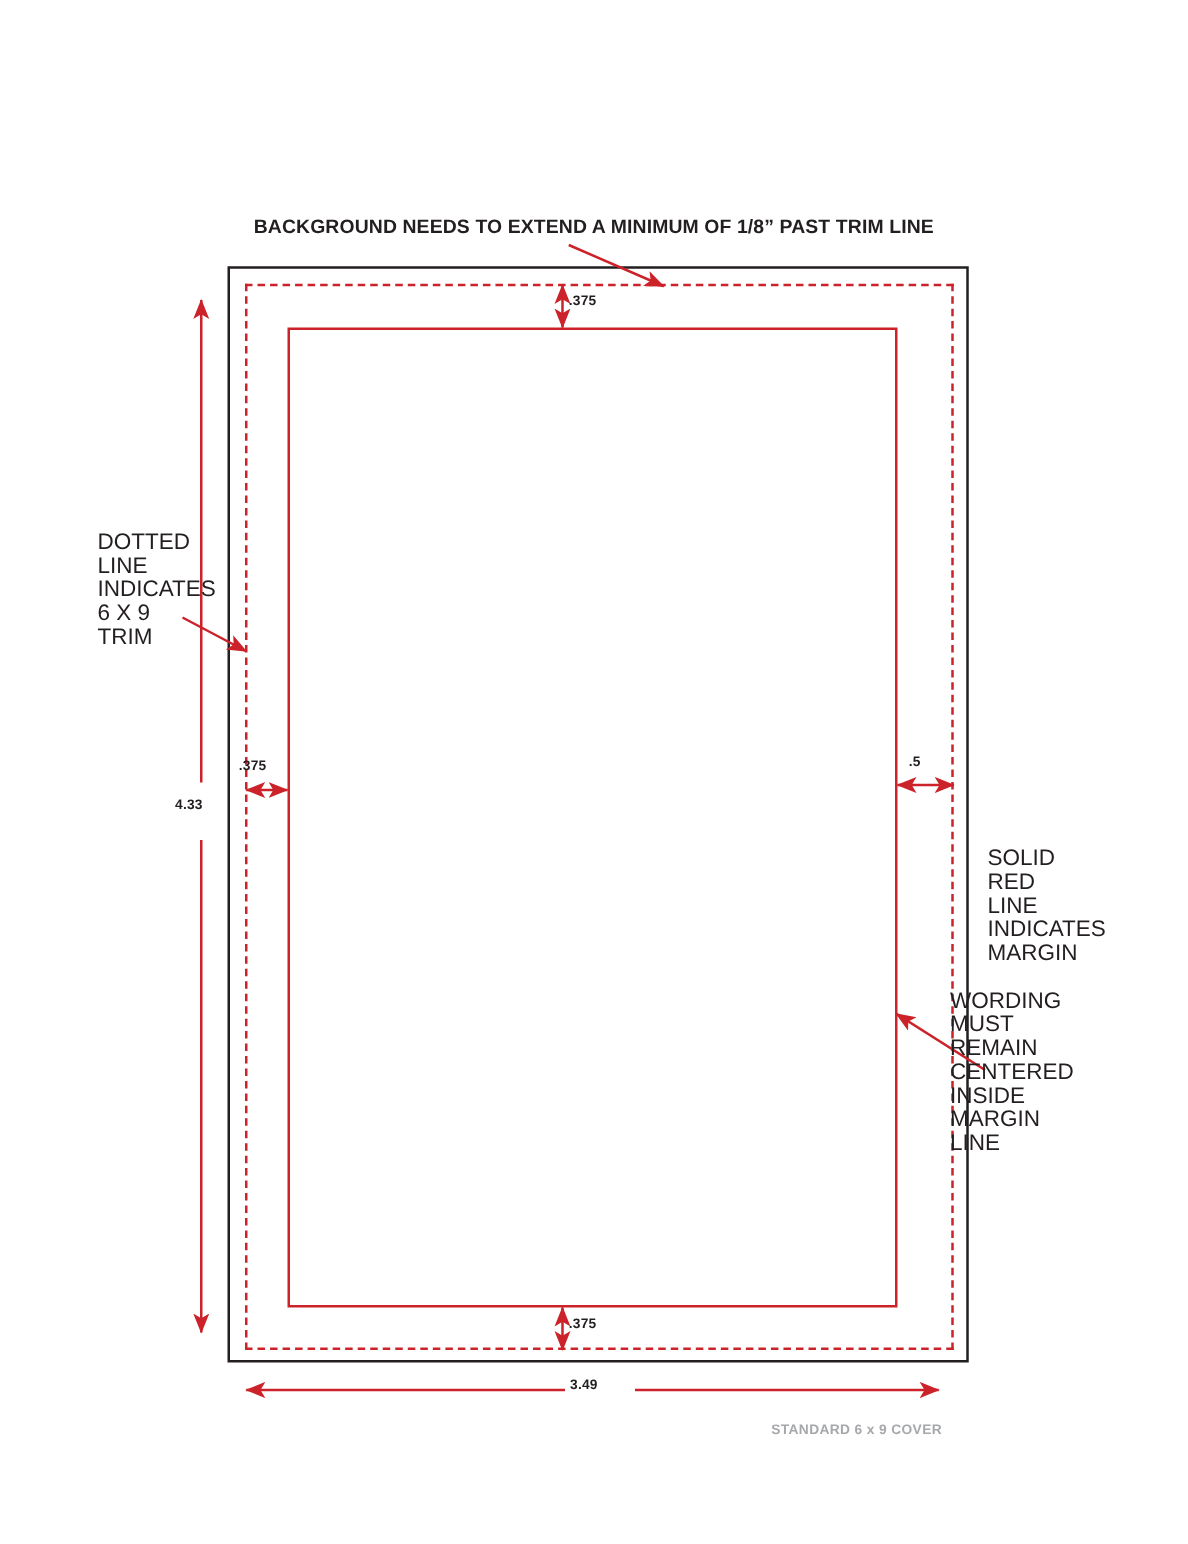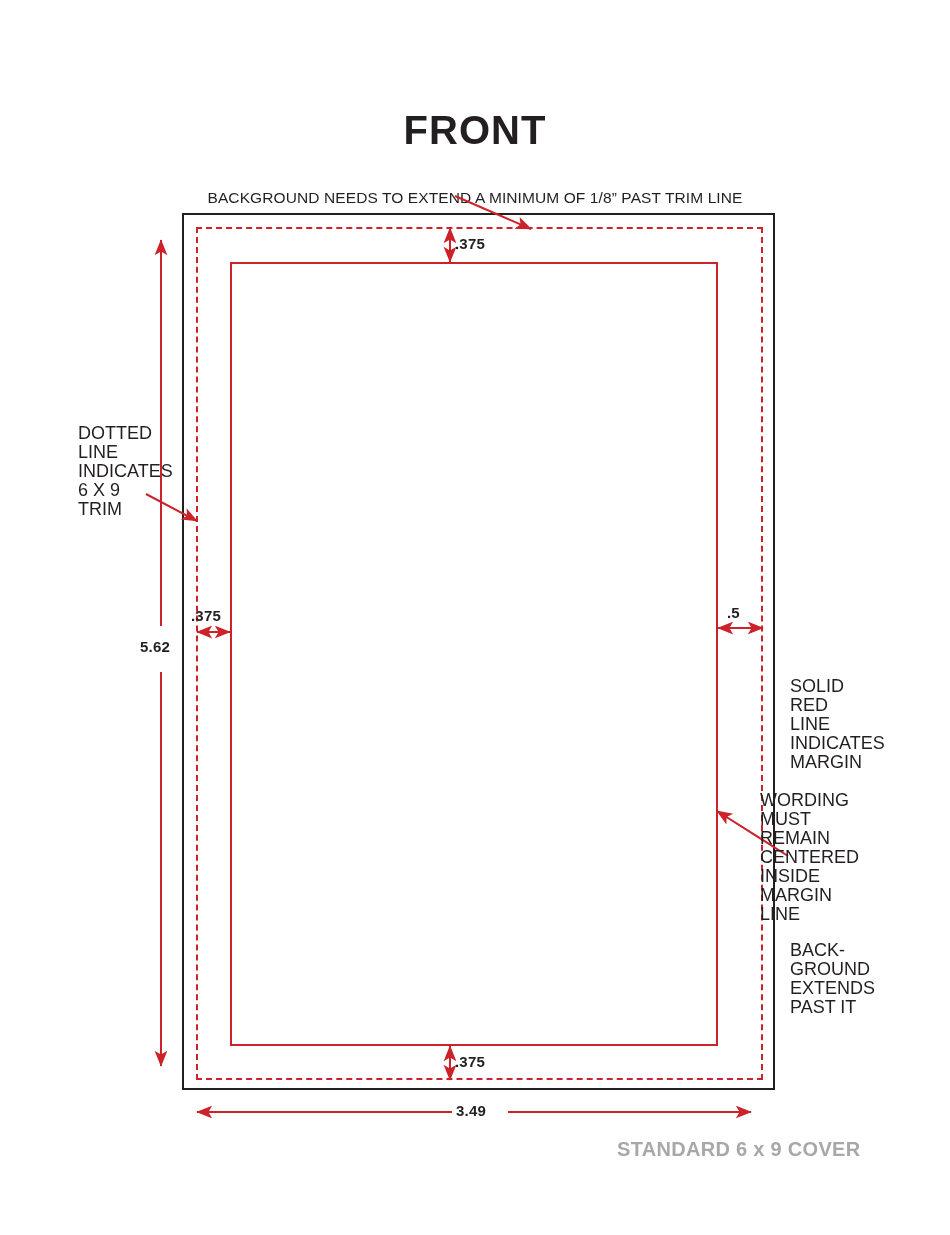--- a/index.html
+++ b/index.html
@@ -31,29 +31,28 @@
     font-weight: bold;
     letter-spacing: 1px;
     color: #231f20;
   }
   #subtitle-bleed-note {
     left: 0;
     top: 173px;
     width: 950px;
     text-align: center;
     font-size: 15.5px;
-    font-weight: normal;
+    font-weight: bold;
     color: #231f20;
     letter-spacing: 0.1px;
-    margin-top: 16px;
   }
   #footer-standard-cover {
     left: 617px;
     top: 1138px;
-    font-size: 20px;
+    font-size: 11px;
     font-weight: bold;
     color: #a6a8ab;
     letter-spacing: 0.3px;
   }
 
   
   #bleed-box {
     left: 182px;
     top: 213px;
     width: 593px;
@@ -86,21 +85,21 @@
     color: #231f20;
     white-space: pre-line;
   }
   #anno-dotted-line { left: 78px; top: 424px; width: 110px; }
   #anno-solid-red   { left: 790px; top: 677px; width: 140px; }
   #anno-wording     { left: 760px; top: 791px; width: 140px; }
   #anno-background  { left: 790px; top: 941px; width: 140px; }
 
   
   .dim-label {
-    font-size: 15px;
+    font-size: 11px;
     font-weight: bold;
     color: #231f20;
     letter-spacing: 0.2px;
   }
   #dim-top-375    { left: 455px; top: 235px; }
   #dim-bottom-375 { left: 455px; top: 1053px; }
   #dim-left-375   { left: 191px; top: 607px; }
   #dim-right-5    { left: 727px; top: 604px; }
   #dim-height-925 { left: 140px; top: 638px; }
   #dim-width-625  { left: 456px; top: 1102px; }
@@ -110,21 +109,20 @@
     left: 0; top: 0;
     width: 950px; height: 1235px;
     pointer-events: none;
   }
 </style>
 </head>
 <body>
 
 <div id="page-root">
 
-  <div class="abs" id="title-front">FRONT</div>
 
   <div class="abs" id="subtitle-bleed-note">BACKGROUND NEEDS TO EXTEND A MINIMUM OF 1/8” PAST TRIM LINE</div>
 
   <div class="abs" id="bleed-box"></div>
   <div class="abs" id="trim-box"></div>
   <div class="abs" id="margin-box"></div>
 
   <svg class="abs" id="overlay" viewBox="0 0 950 1235">
     <defs>
       <marker id="ah" markerWidth="9" markerHeight="9" refX="7.6" refY="3.2" orient="auto" markerUnits="strokeWidth">
@@ -157,21 +155,21 @@
   </svg>
 
   <div class="abs dim-label" id="dim-top-375">.375</div>
 
   <div class="abs dim-label" id="dim-bottom-375">.375</div>
 
   <div class="abs dim-label" id="dim-left-375">.375</div>
 
   <div class="abs dim-label" id="dim-right-5">.5</div>
 
-  <div class="abs dim-label" id="dim-height-925">5.62</div>
+  <div class="abs dim-label" id="dim-height-925">4.33</div>
 
   <div class="abs dim-label" id="dim-width-625">3.49</div>
 
   <div class="abs anno-block" id="anno-dotted-line">DOTTED
 LINE
 INDICATES
 6 X 9
 TRIM</div>
 
   <div class="abs anno-block" id="anno-solid-red">SOLID
@@ -181,20 +179,16 @@
 MARGIN</div>
 
   <div class="abs anno-block" id="anno-wording">WORDING
 MUST
 REMAIN
 CENTERED
 INSIDE
 MARGIN
 LINE</div>
 
-  <div class="abs anno-block" id="anno-background">BACK-
-GROUND
-EXTENDS
-PAST IT</div>
 
   <div class="abs" id="footer-standard-cover">STANDARD 6 x 9 COVER</div>
 
 </div>
 
 </body></html>

